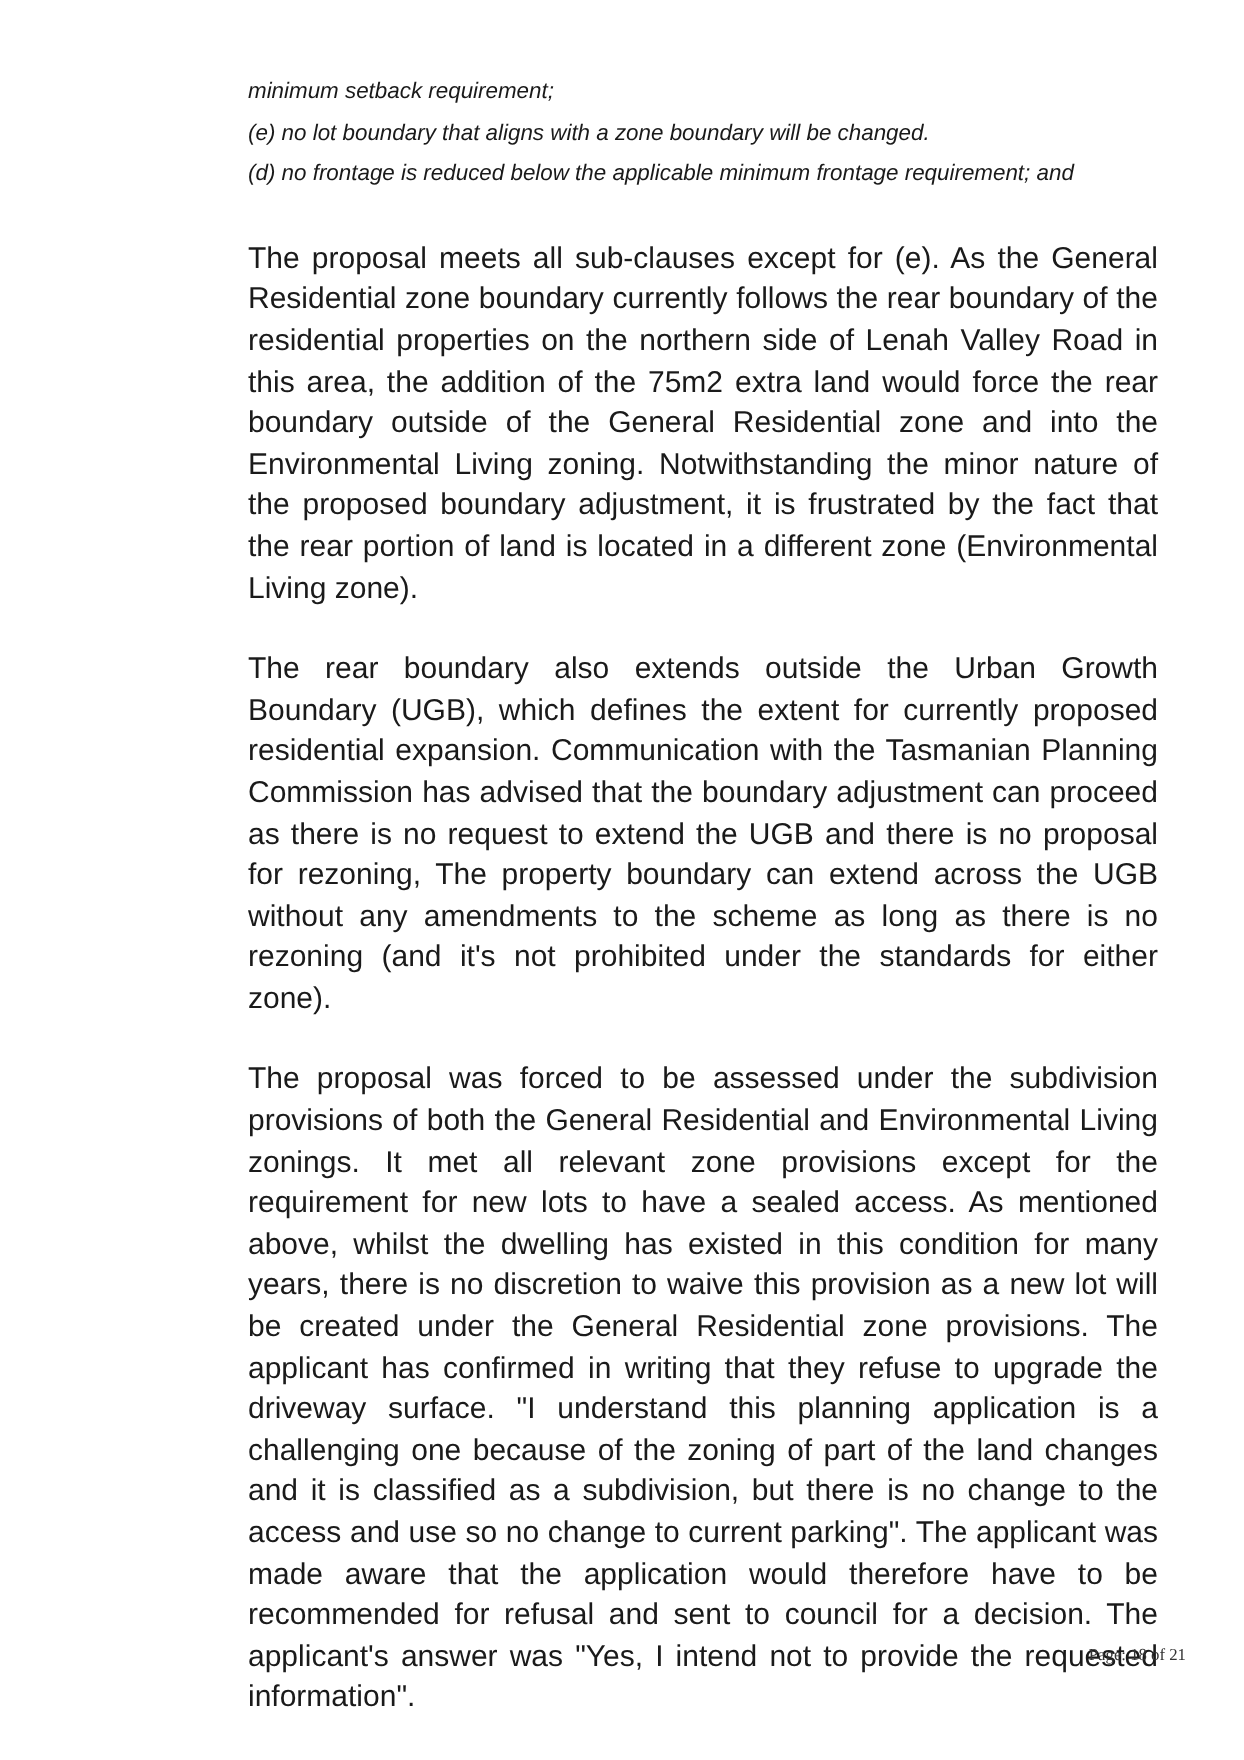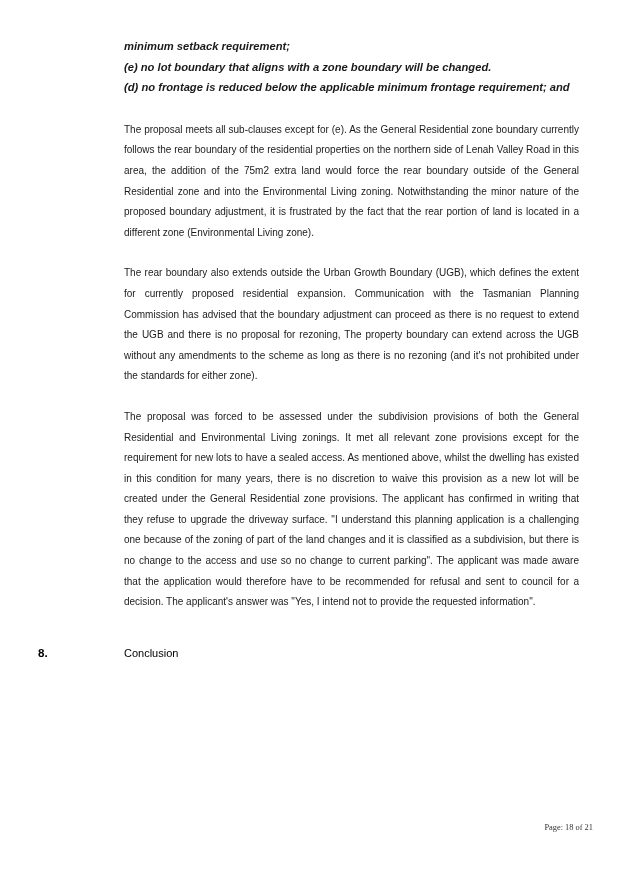--- a/index.html
+++ b/index.html
@@ -23,38 +23,37 @@
     padding: 0;
     background: #ffffff;
   }
   .content {
     position: absolute;
     left: 124px;
     top: 36px;
     width: 455px;
   }
   .para {
-    font-size: 10px;
+    font-size: 15px;
     line-height: 20.6px;
     text-align: justify;
     margin: 0 0 20px 0;
     color: #1a1a1a;
   }
   .italic-block {
     font-style: italic;
     font-size: 11.2px;
     line-height: 20.6px;
     text-align: left;
     margin: 0 0 22px 0;
     color: #1a1a1a;
   }
   .italic-block .line {
     display: block;
     white-space: pre-wrap;
-    font-weight: bold;
   }
   .numbered {
     position: relative;
     margin: 0 0 20px 0;
     min-height: 20px;
   }
   .numbered .num {
     position: absolute;
     left: -44px;
     top: 0;

